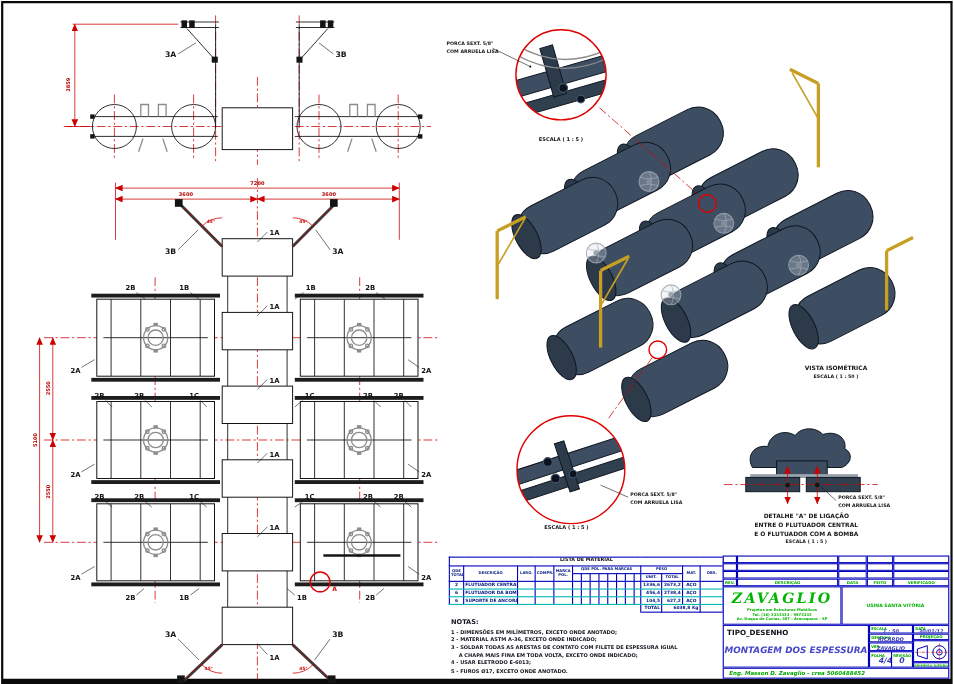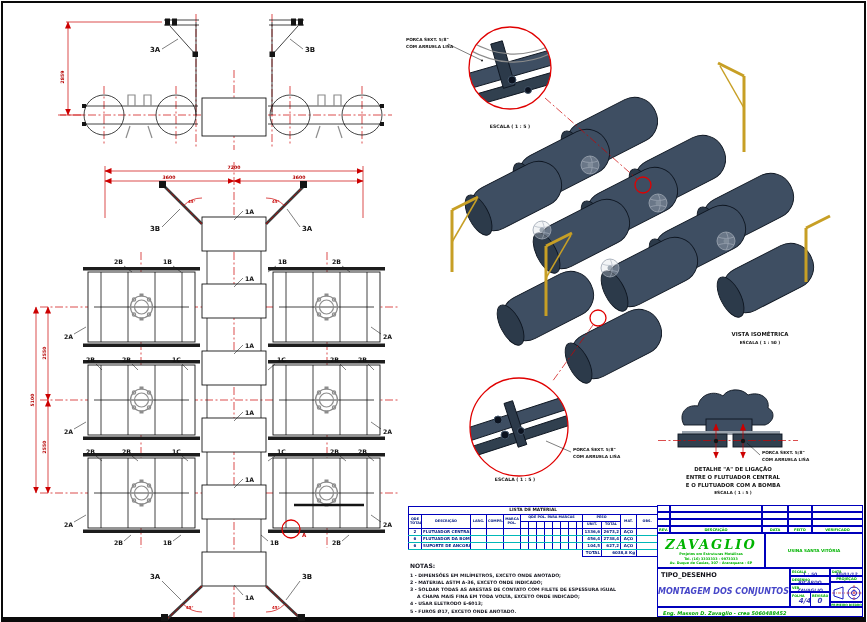--- a/index.html
+++ b/index.html
@@ -564,21 +564,21 @@
     <div class="logosub">Projetos em Estruturas Metálicas</div>
     <div class="logosub">Tel. (16) 3333333 - 9973333</div>
     <div class="logosub">Av. Duque de Caxias, 307 - Araraquara - SP</div>
   </div>
   <div class="c" style="left:108px;top:28px;width:98px;height:35px">
     <div class="client">USINA SANTA VITÓRIA</div>
   </div>
 
   <div class="c" style="left:0;top:63px;width:133px;height:39px">
     <div class="tipo">TIPO_DESENHO</div>
-    <div class="dwt">MONTAGEM DOS CONJUNTOS</div>
+    <div class="dwt">MONTAGEM DOS ESPESSURA</div>
   </div>
 
   <div class="c" style="left:133px;top:63px;width:40px;height:8px">
     <span class="fl">ESCALA</span>
         <span class="fv">1 : 50</span>
   </div>
   <div class="c" style="left:133px;top:71px;width:40px;height:8px">
     <span class="fl">DESENHO</span>
         <span class="fv">RICARDO</span>
   </div>

